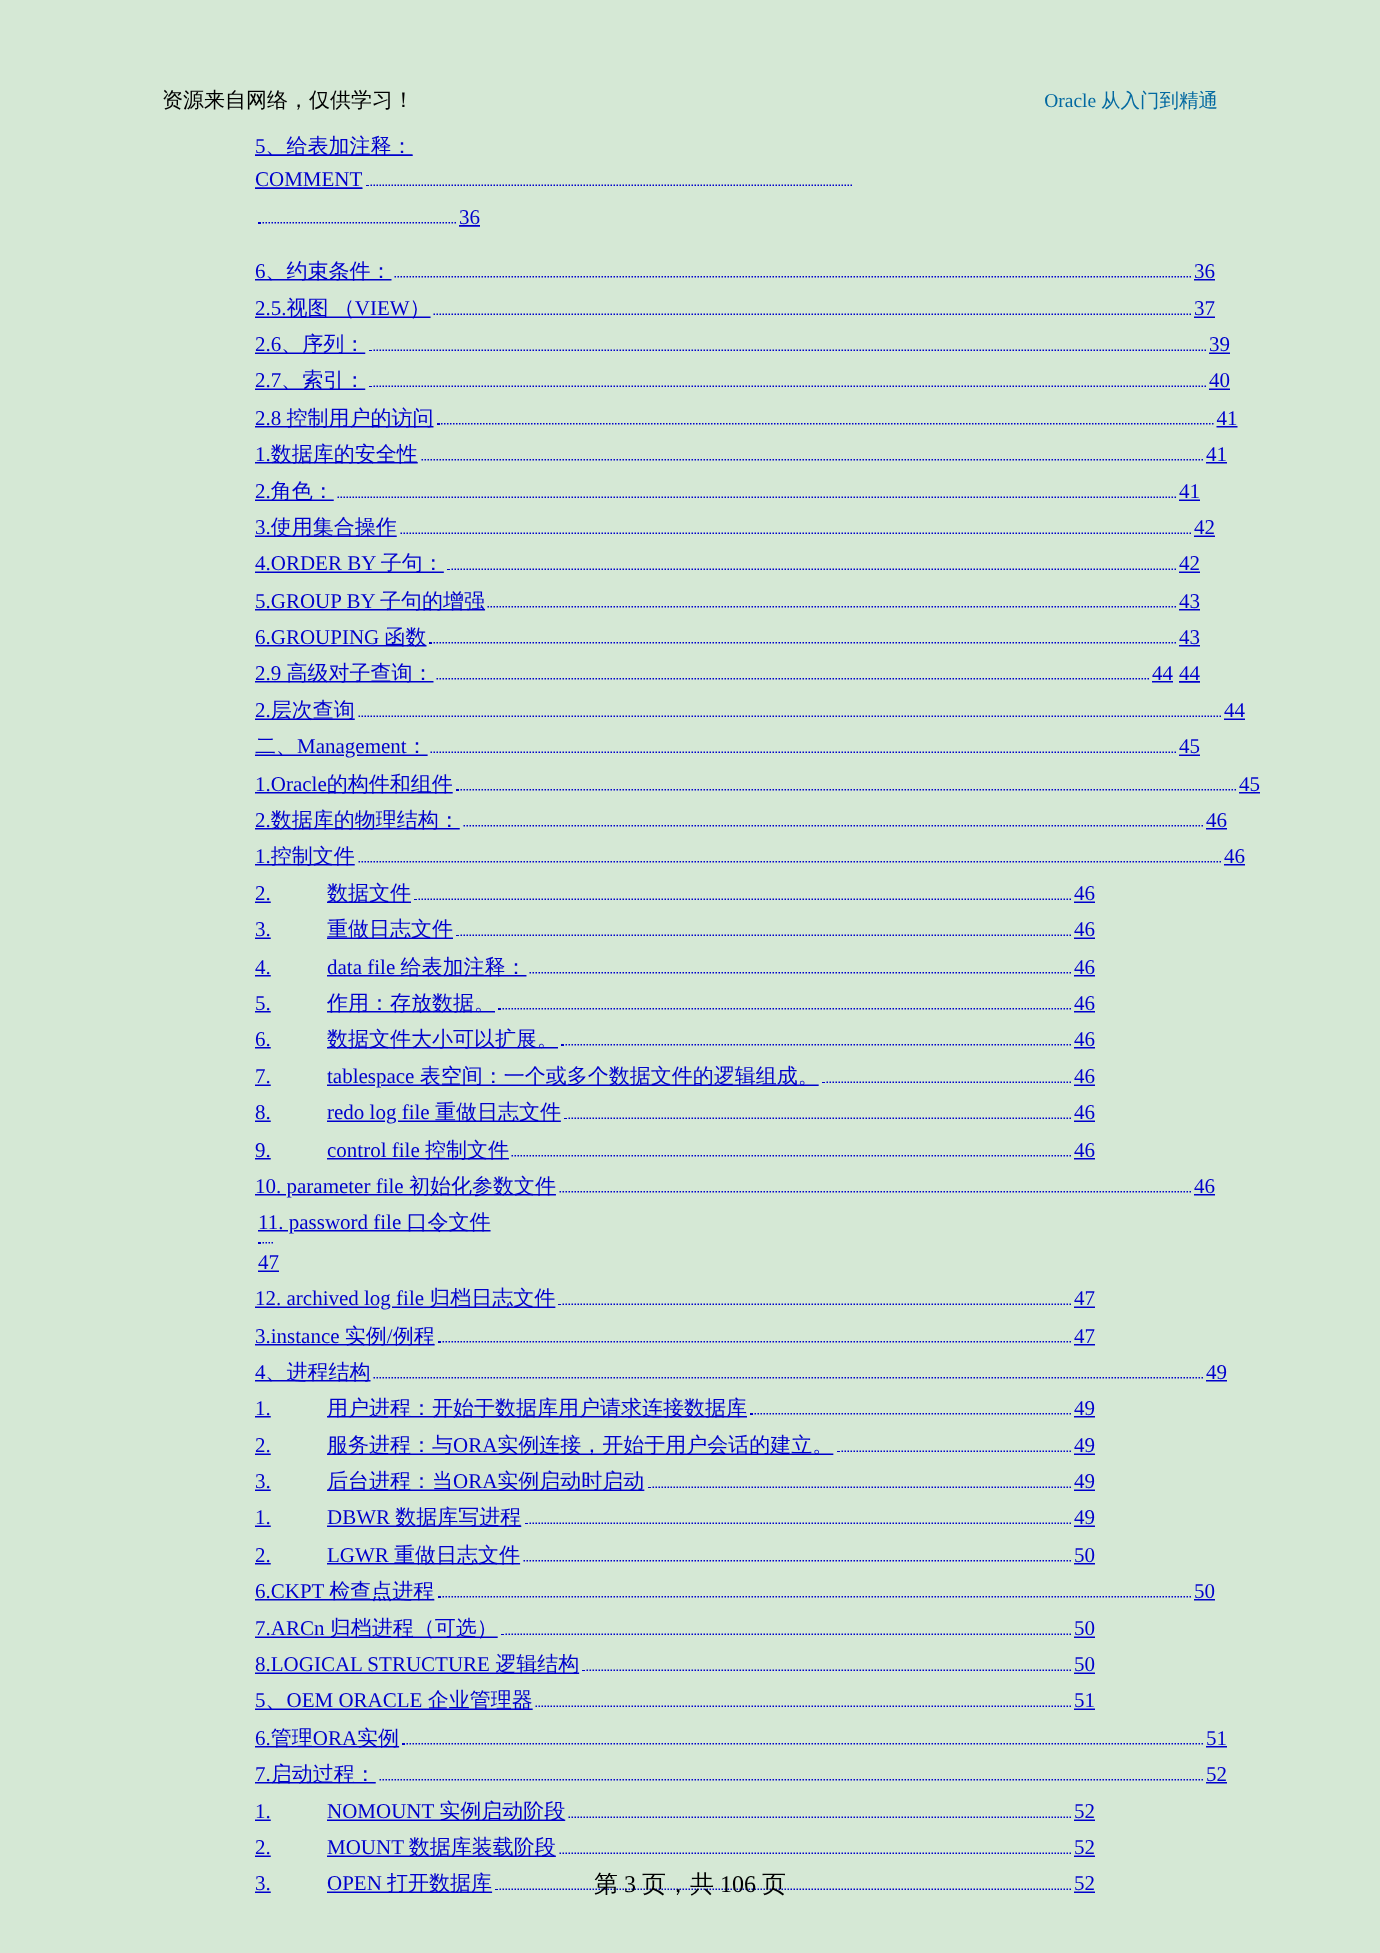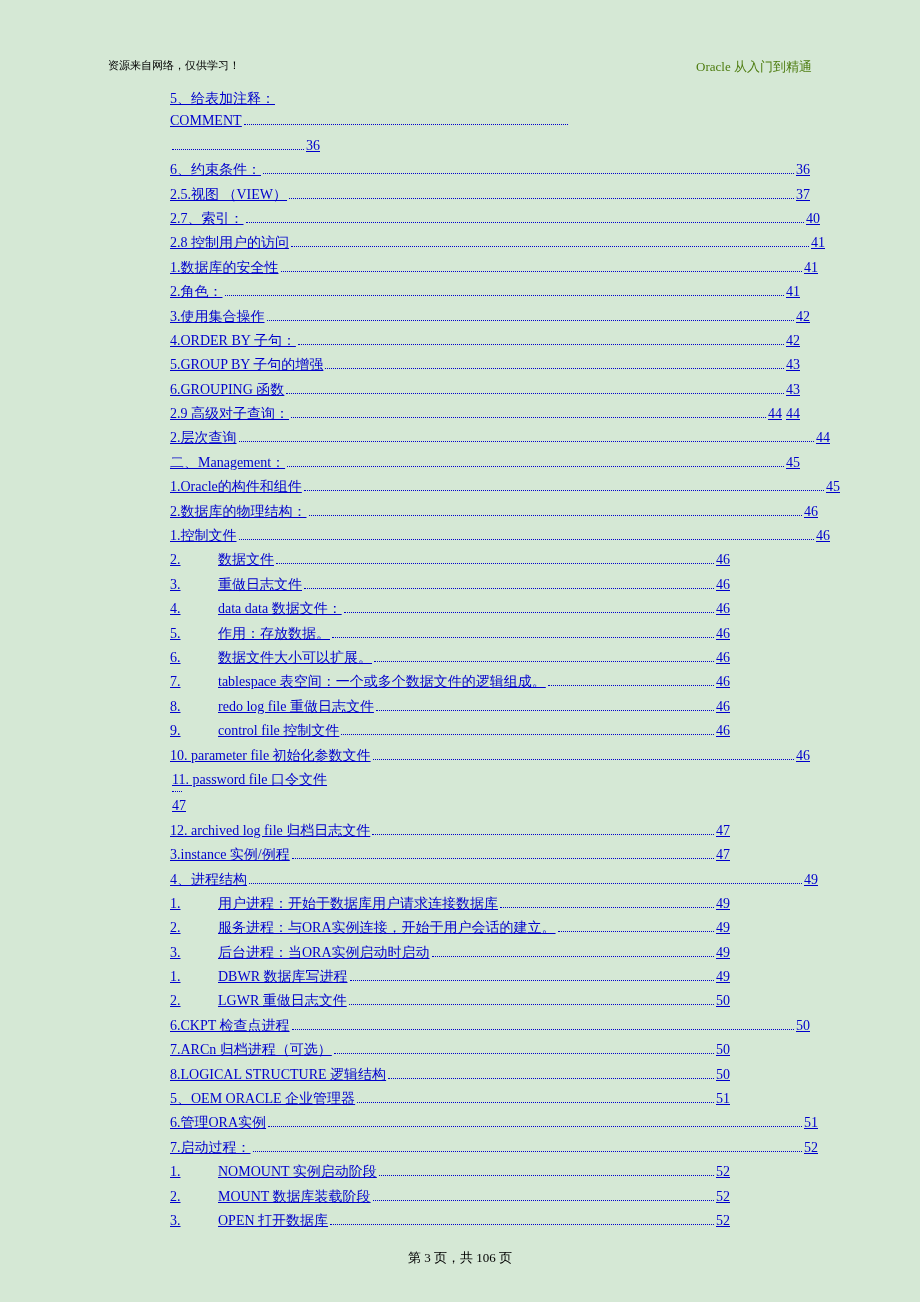--- a/index.html
+++ b/index.html
@@ -9,27 +9,27 @@
     height: 1302px;
     font-family: "SimSun", "宋体", serif;
     font-size: 14px;
     position: relative;
   }
   .header-left {
     position: absolute;
     top: 58px;
     left: 108px;
     color: #000;
-    font-size: 11px;
+    font-size: 14px;
   }
   .header-right {
     position: absolute;
     top: 58px;
     right: 108px;
-    color: #4d7c0f;
+    color: #0369a1;
     font-size: 13px;
   }
   .content {
     position: absolute;
     top: 88px;
     left: 170px;
     width: 660px;
   }
   .toc-line {
     display: flex;
@@ -54,29 +54,29 @@
   }
   .num-col {
     display: inline-block;
     width: 48px;
     vertical-align: top;
   }
   .multiline {
     color: #0000cc;
     text-decoration: underline;
     line-height: 1.6;
-    margin-bottom: 2px;
+    margin-bottom: 14px;
   }
   .footer {
     position: absolute;
     bottom: 35px;
     left: 0;
     width: 920px;
     text-align: center;
-    font-size: 13px;
+    font-size: 16px;
     color: #000;
   }
   .extra-page {
     color: #0000cc;
     text-decoration: underline;
     margin-left: 4px;
   }
 </style>
 </head>
 <body>
@@ -100,20 +100,25 @@
       <span class="toc-text">6、约束条件：</span>
       <span class="toc-dots"></span>
       <span class="toc-page">36</span>
     </div>
     <div class="toc-line" style="width: 640px;">
       <span class="toc-text">2.5.视图 （VIEW）</span>
       <span class="toc-dots"></span>
       <span class="toc-page">37</span>
     </div>
     <div class="toc-line" style="width: 650px;">
+      <span class="toc-text">2.6、序列：</span>
+      <span class="toc-dots"></span>
+      <span class="toc-page">39</span>
+    </div>
+    <div class="toc-line" style="width: 650px;">
       <span class="toc-text">2.7、索引：</span>
       <span class="toc-dots"></span>
       <span class="toc-page">40</span>
     </div>
     <div class="toc-line" style="width: 655px;">
       <span class="toc-text">2.8 控制用户的访问</span>
       <span class="toc-dots"></span>
       <span class="toc-page">41</span>
     </div>
     <div class="toc-line" style="width: 648px;">
@@ -184,21 +189,21 @@
       <span class="toc-page">46</span>
     </div>
     <div class="toc-line" style="width: 560px;">
       <span class="num-col">3.</span>
       <span class="toc-text">重做日志文件</span>
       <span class="toc-dots"></span>
       <span class="toc-page">46</span>
     </div>
     <div class="toc-line" style="width: 560px;">
       <span class="num-col">4.</span>
-      <span class="toc-text">data data 数据文件：</span>
+      <span class="toc-text">data file 给表加注释：</span>
       <span class="toc-dots"></span>
       <span class="toc-page">46</span>
     </div>
     <div class="toc-line" style="width: 560px;">
       <span class="num-col">5.</span>
       <span class="toc-text">作用：存放数据。</span>
       <span class="toc-dots"></span>
       <span class="toc-page">46</span>
     </div>
     <div class="toc-line" style="width: 560px;">

